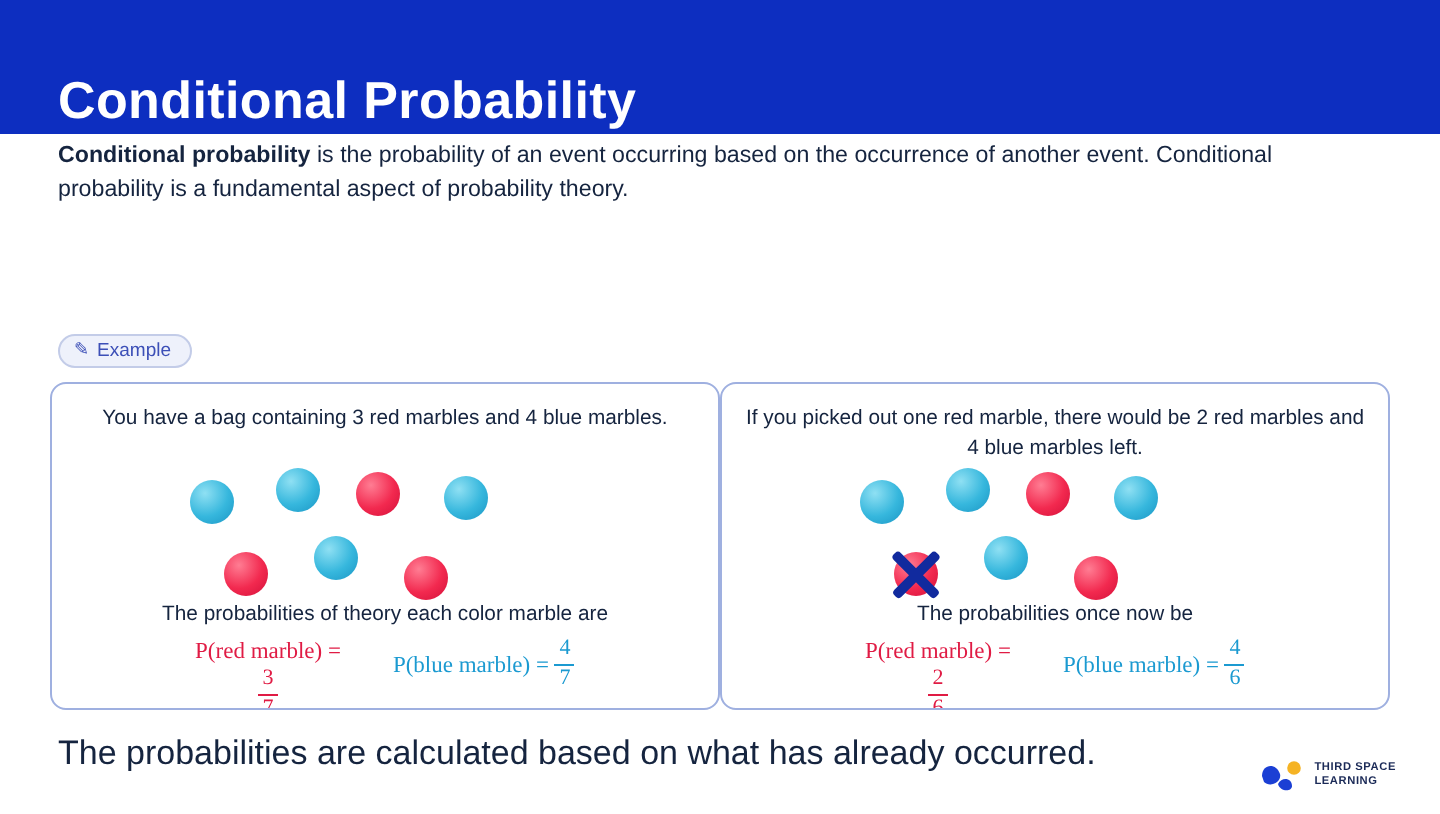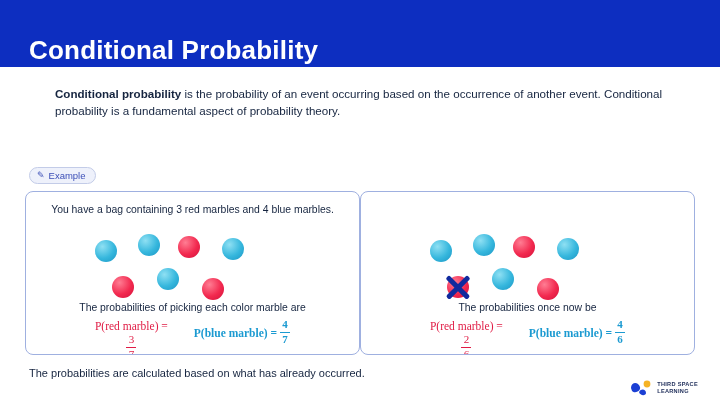--- a/index.html
+++ b/index.html
@@ -53,27 +53,27 @@
   }
   .para {
     position: absolute;
     left: 29px;
     width: 662px;
     font-size: 11.6px;
     color: #15243f;
     line-height: 17px;
   }
   .para b { font-weight: bold; }
-  .p1 { top: 18px; margin-left: 26px; }
+  .p1 { top: 2px; }
   .p2 { top: 58px; }
   .closing {
     position: absolute;
     left: 29px;
     top: 300px;
-    font-size: 11px;
+    font-size: 17px;
     color: #15243f;
   }
   .example-tag {
     position: absolute;
     left: 29px;
     top: 100px;
     height: 17px;
     padding: 0 9px 0 7px;
     border: 1px solid #c3cce8;
     border-radius: 9px;
@@ -176,21 +176,21 @@
     font-family: "Liberation Serif", serif;
     font-size: 11.5px;
   }
   .formula {
     display: flex;
     align-items: center;
     gap: 3px;
     white-space: nowrap;
   }
   .formula.red { color: #e01b44; flex-direction: column; }
-  .formula.blue { color: #1b9ad1; font-weight: bold; }
+  .formula.blue { color: #1b9ad1; }
   .frac {
     display: inline-flex;
     flex-direction: column;
     align-items: center;
     line-height: 1.05;
     font-size: 11px;
     transform: translateY(-1px);
   }
   .frac .num { padding: 0 2px; }
   .frac .bar {
@@ -257,21 +257,21 @@
         <div class="card-head">You have a bag containing 3 red marbles and 4 blue marbles.</div>
         <div class="marbles">
           <div class="marble blue" style="left:69px; top:6px;"></div>
           <div class="marble blue" style="left:112px; top:0px;"></div>
           <div class="marble red" style="left:152px; top:2px;"></div>
           <div class="marble blue" style="left:196px; top:4px;"></div>
           <div class="marble red" style="left:86px; top:42px;"></div>
           <div class="marble blue" style="left:131px; top:34px;"></div>
           <div class="marble red" style="left:176px; top:44px;"></div>
         </div>
-        <div class="card-sub">The probabilities of picking each color marble are</div>
+        <div class="card-sub">The probabilities of theory each color marble are</div>
         <div class="formulas">
           <div class="formula red">
             <span>P(red marble) =</span>
             <span class="frac">
               <span class="num">3</span>
               <span class="bar"></span>
               <span class="den">7</span>
             </span>
           </div>
           <div class="formula blue">
@@ -279,20 +279,21 @@
             <span class="frac">
               <span class="num">4</span>
               <span class="bar"></span>
               <span class="den">7</span>
             </span>
           </div>
         </div>
       </div>
 
       <div class="card">
+        <div class="card-head">If you picked out one red marble, there would be 2 red marbles and 4 blue marbles left.</div>
         <div class="marbles">
           <div class="marble blue" style="left:69px; top:6px;"></div>
           <div class="marble blue" style="left:112px; top:0px;"></div>
           <div class="marble red" style="left:152px; top:2px;"></div>
           <div class="marble blue" style="left:196px; top:4px;"></div>
           <div class="marble red" style="left:86px; top:42px;"></div>
           <div class="cross" style="left:82px; top:38px;"></div>
           <div class="marble blue" style="left:131px; top:34px;"></div>
           <div class="marble red" style="left:176px; top:44px;"></div>
         </div>

